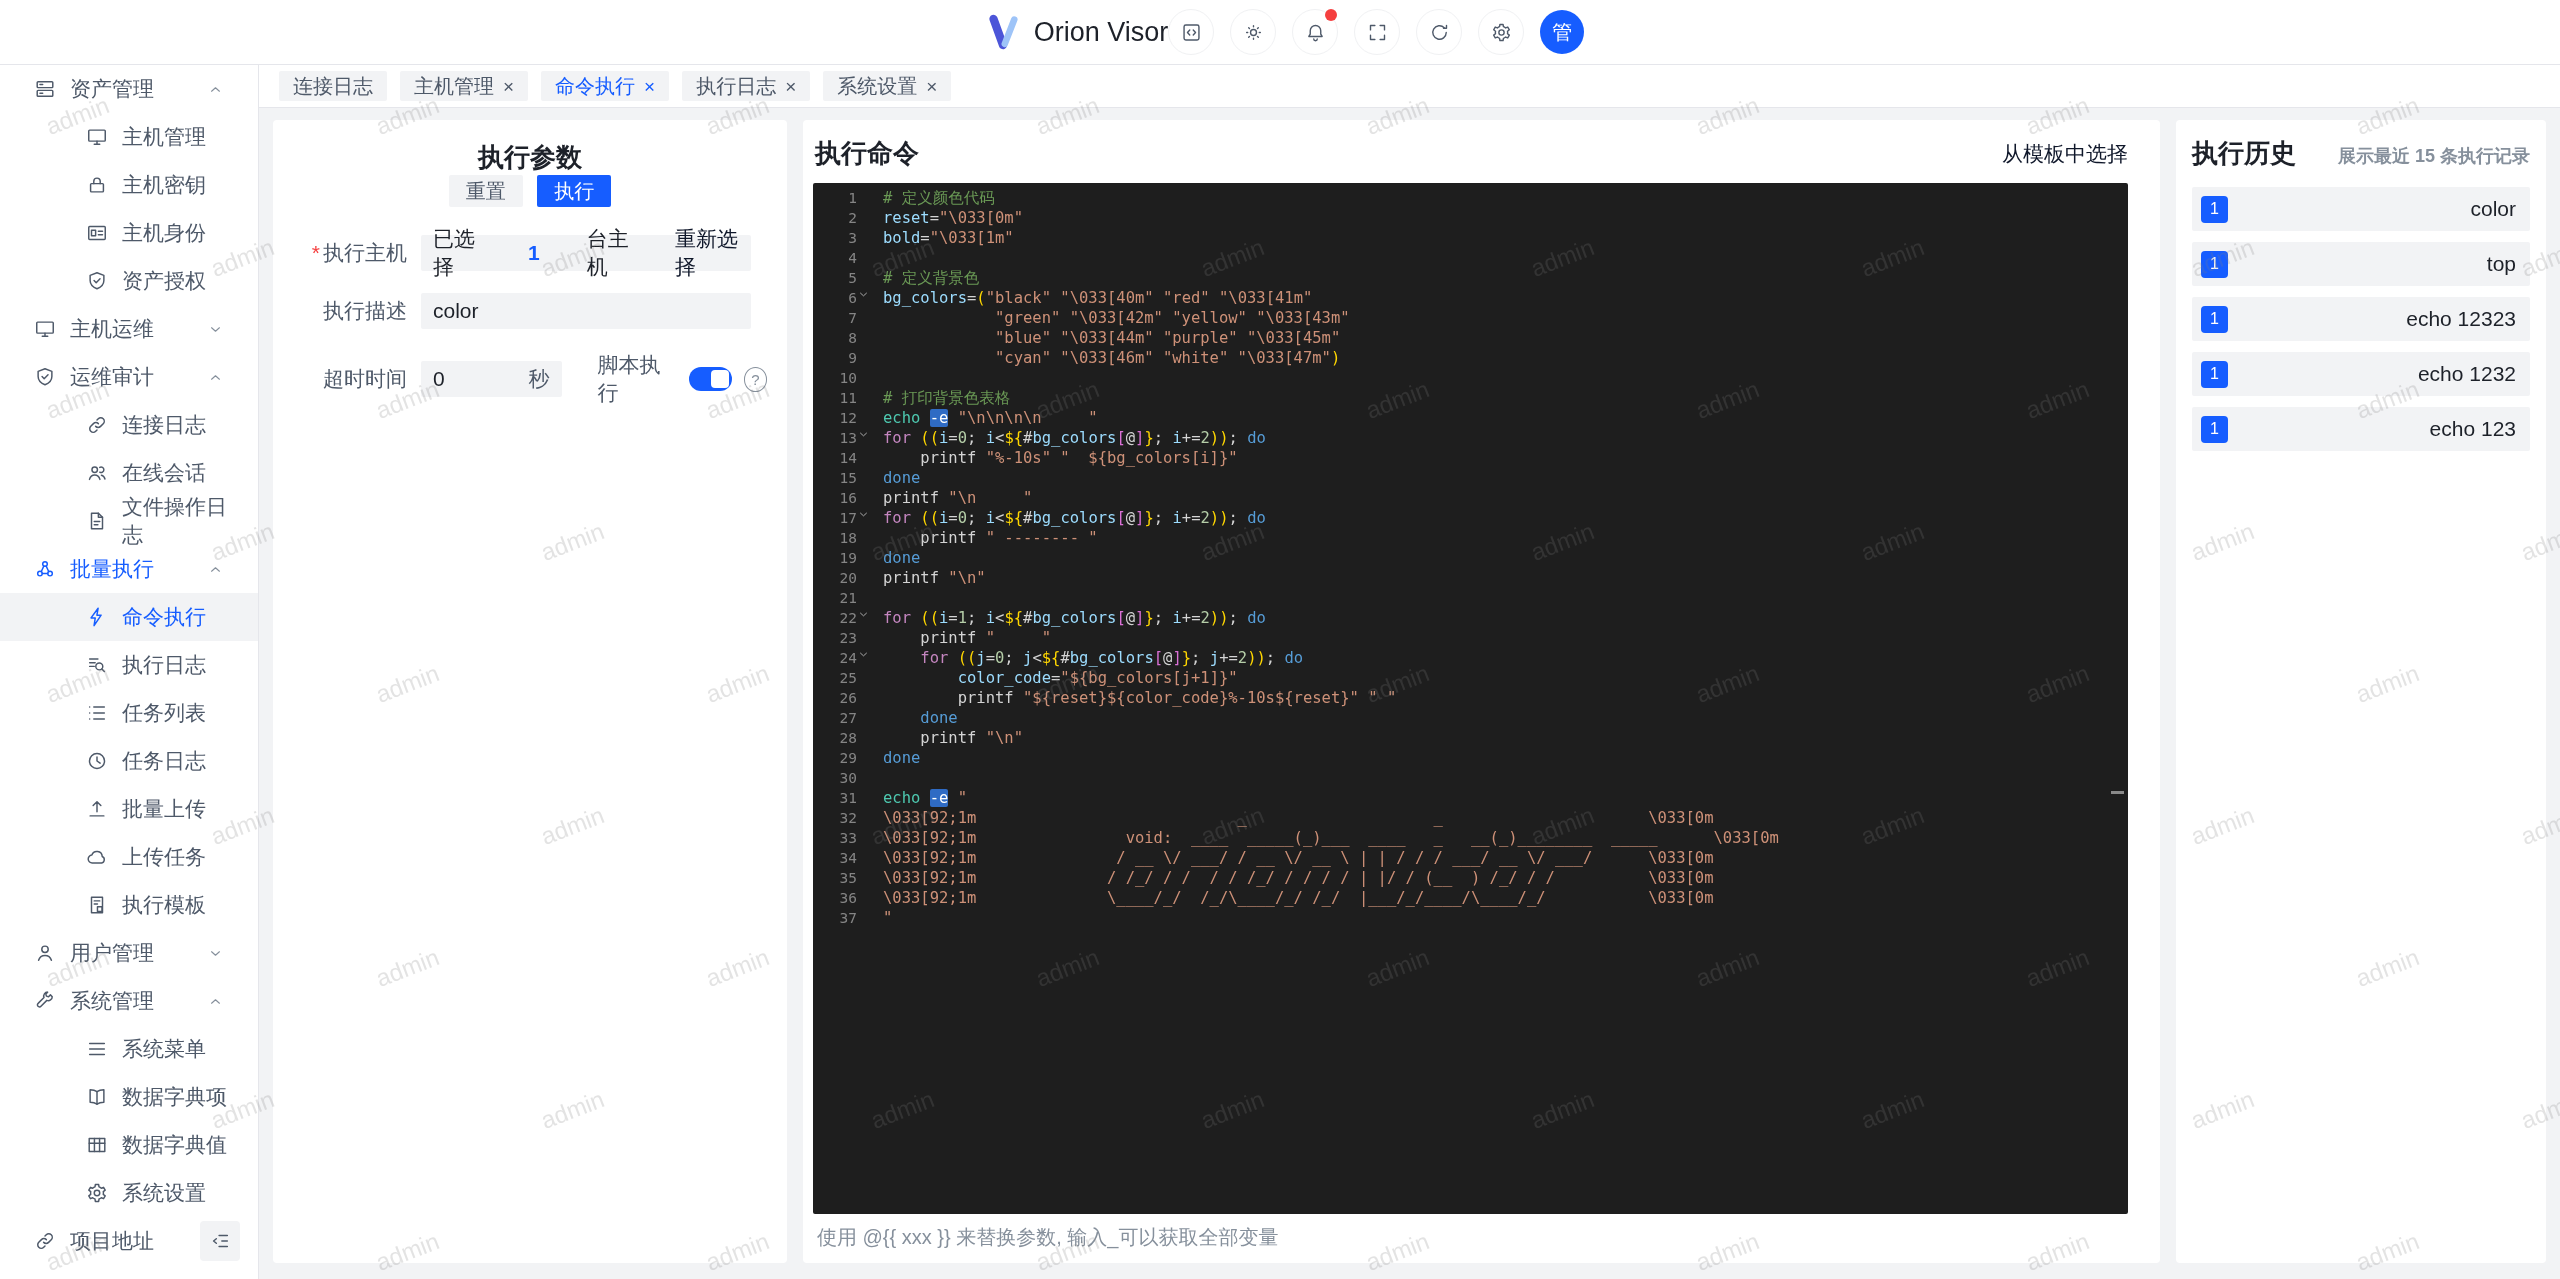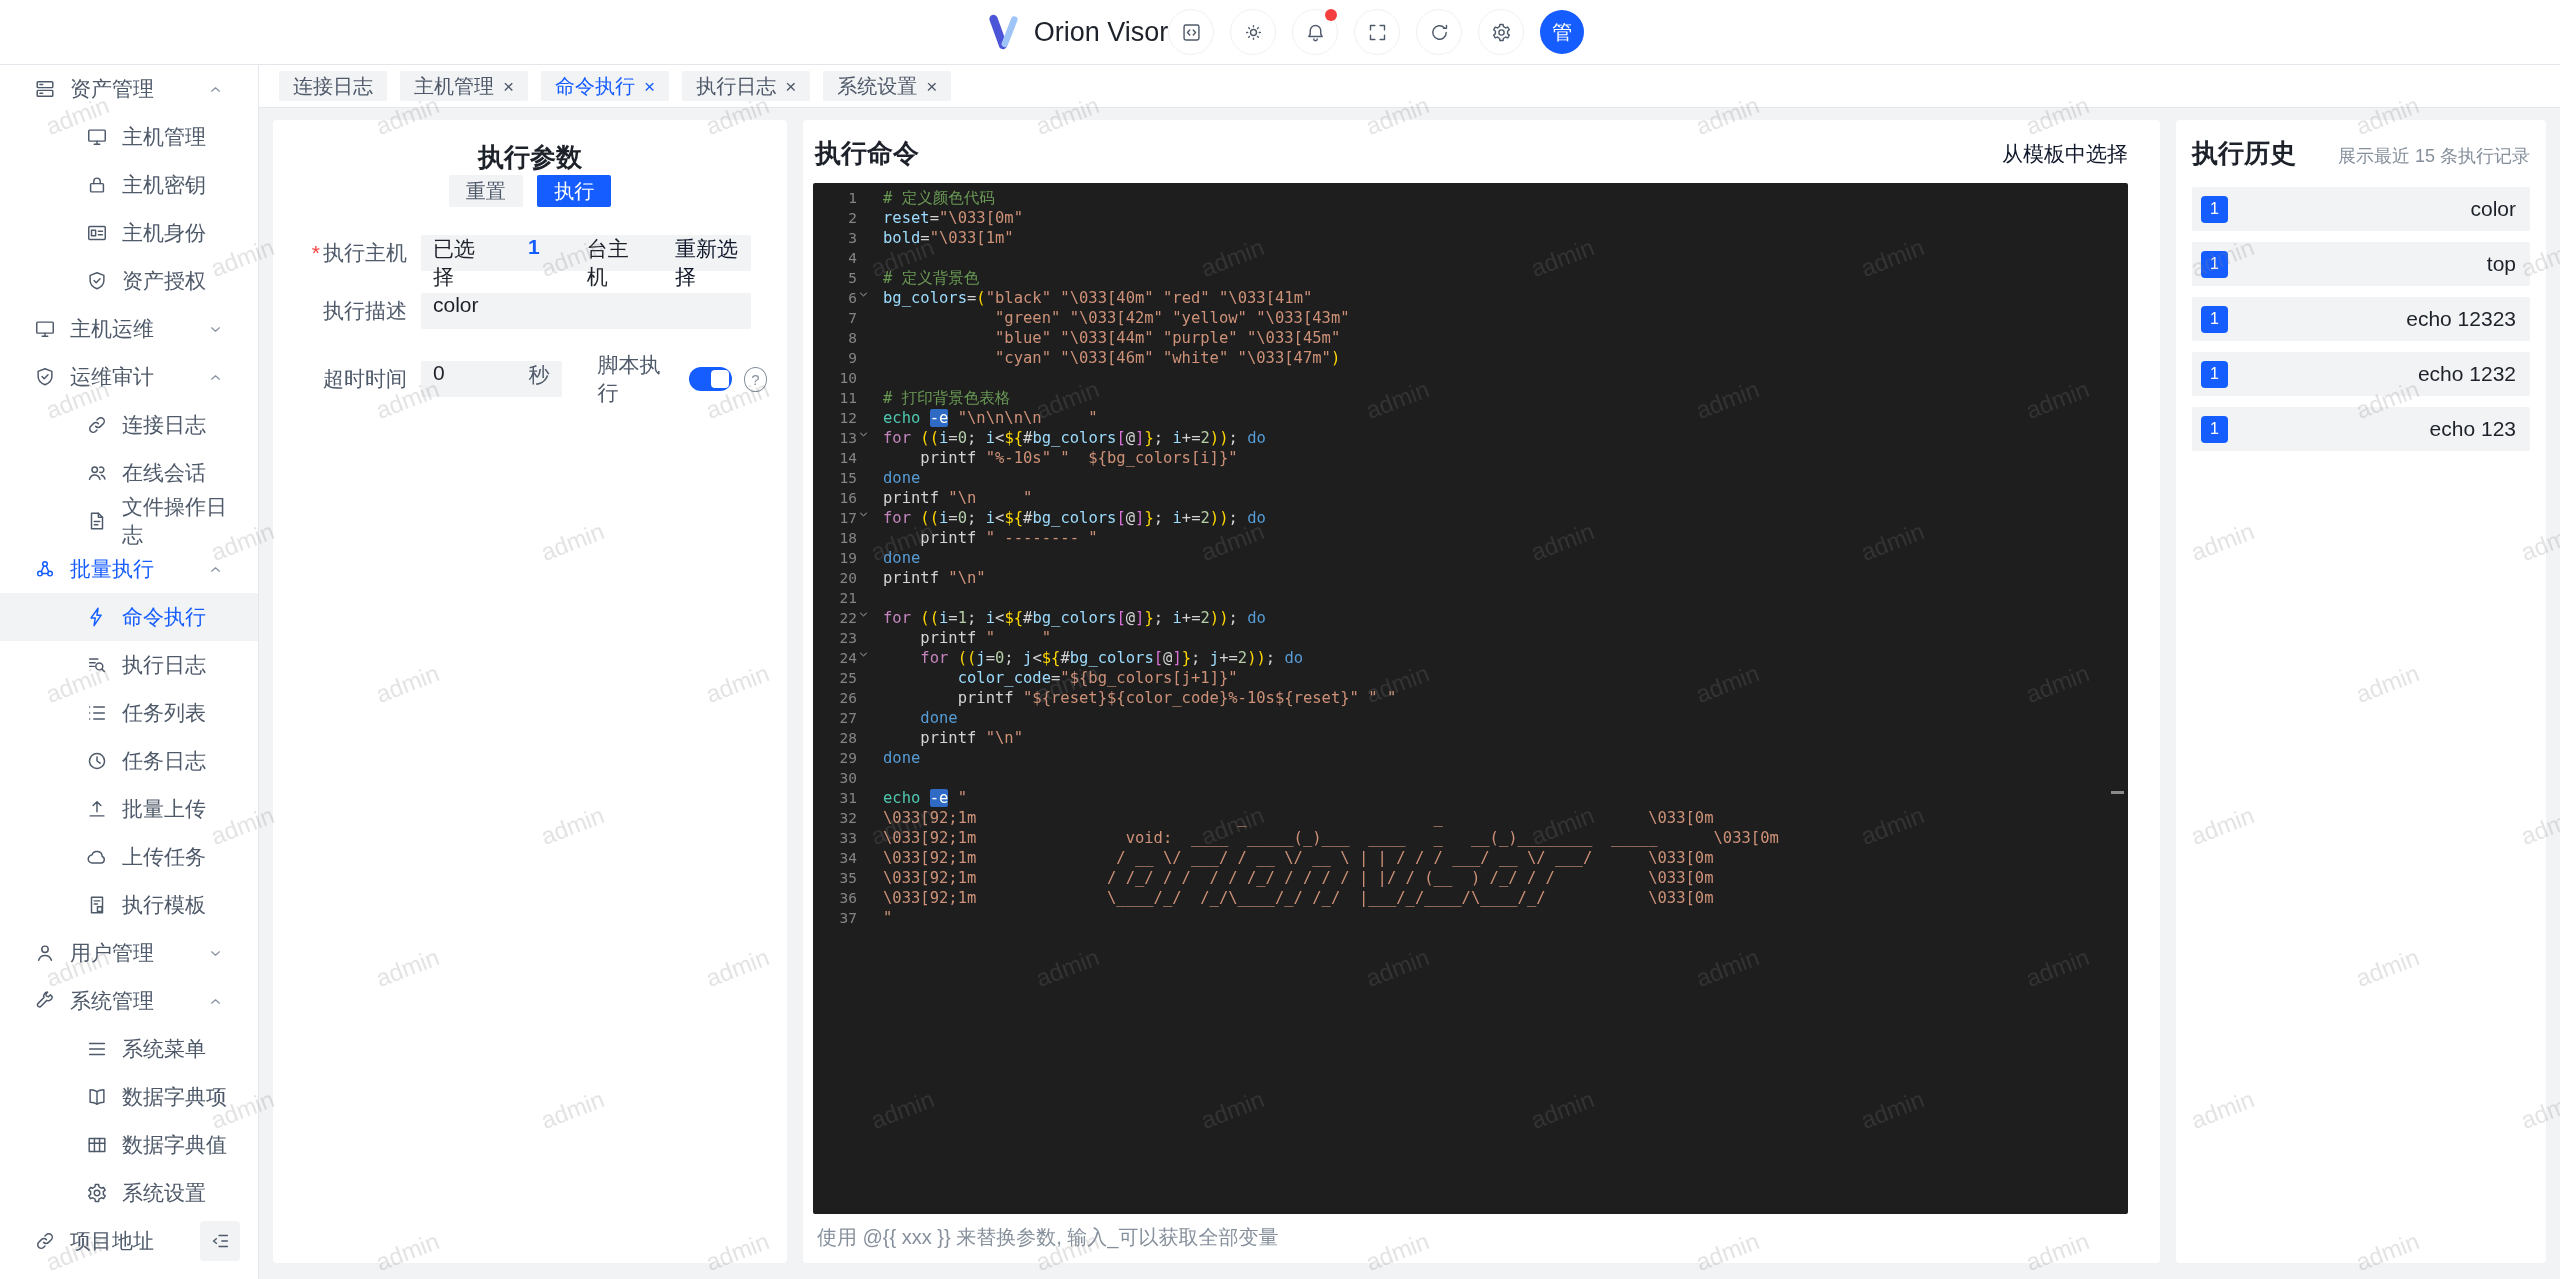--- a/index.html
+++ b/index.html
@@ -42,21 +42,21 @@
   .panel-title{font-size:26px;font-weight:700;color:#1d2129;}
   .params{width:474px;flex:none;padding:20px;}
   .params-head{display:flex;align-items:center;justify-content:space-between;margin-bottom:28px;flex-direction:column;}
   .btn{height:32px;border:none;border-radius:2px;padding:0 17px;font-size:20px;cursor:pointer;
     font-family:inherit;}
   .btn.secondary{background:#f2f3f5;color:#4e5969;}
   .btn.primary{background:#165dff;color:#fff;margin-left:10px;}
   .frow{display:flex;align-items:center;margin-bottom:22px;}
   .flabel{width:114px;flex:none;text-align:right;margin-right:14px;font-size:21px;color:#4e5969;}
   .req{color:#f53f3f;margin-right:3px;}
-  .fbox{width:330px;height:36px;background:#f2f3f5;border-radius:2px;display:flex;
+  .fbox{width:330px;height:36px;background:#f2f3f5;border-radius:2px;display:flex;align-items:center;
     padding:0 12px;font-size:21px;color:#1d2129;box-sizing:border-box;gap:40px;}
   .count-blue{color:#165dff;font-weight:700;margin:0 7px;}
   .link{color:#0f172a;cursor:pointer;font-size:21px;}
   .fbox .link{margin-left:auto;}
   .fbox.small{width:150px;}
   .fbox .unit{margin-left:auto;color:#4e5969;}
   .script-label{margin-left:36px;font-size:21px;color:#4e5969;}
   .toggle{width:46px;height:24px;border-radius:12px;background:#165dff;position:relative;margin-left:14px;cursor:pointer;}
   .toggle .knob{position:absolute;top:3px;right:3px;width:18px;height:18px;border-radius:4px;background:#fff;}
   .help{width:23px;height:23px;border-radius:50%;border:1.5px solid #86909c;color:#86909c;display:flex;
@@ -72,21 +72,21 @@
   .ct{white-space:pre;}
   .tk-w{color:#d4d4d4;} .tk-c{color:#6a9955;} .tk-s{color:#ce9178;} .tk-v{color:#9cdcfe;}
   .tk-k{color:#c586c0;} .tk-d{color:#569cd6;} .tk-f2{color:#4ec9b0;} .tk-p{color:#d4d4d4;}
   .tk-n{color:#b5cea8;} .tk-g{color:#ffd700;} .tk-m{color:#da70d6;}
   .tk-hl{color:#fff;background:#2f6bc4;border-radius:2px;}
   .ruler-mark{position:absolute;right:4px;top:59%;width:13px;height:3px;background:#8a8a8a;}
   .hint{margin-top:10px;font-size:20px;color:#86909c;padding-left:4px;}
   
   .history{width:338px;flex:none;padding:16px;}
   .history-head{display:flex;align-items:baseline;justify-content:space-between;margin-bottom:16px;text-align:center;}
-  .history-sub{font-size:18px;color:#86909c;}
+  .history-sub{font-size:18px;color:#86909c;font-weight:bold;}
   .hrow{height:44px;background:#f2f3f5;border-radius:2px;display:flex;align-items:center;
     padding:0 14px 0 9px;margin-bottom:11px;cursor:pointer;}
   .hbadge{width:27px;height:27px;border-radius:4px;background:#165dff;color:#fff;font-size:16px;
     display:flex;align-items:center;justify-content:center;}
   .hname{margin-left:auto;font-size:21px;color:#1d2129;}
   
   .watermark{position:fixed;inset:0;pointer-events:none;z-index:9999;overflow:hidden;}
   .wm{position:absolute;font-size:24px;color:rgba(128,128,128,0.22);transform:rotate(-21deg);white-space:nowrap;}
   .icn{display:block;}
 </style>

